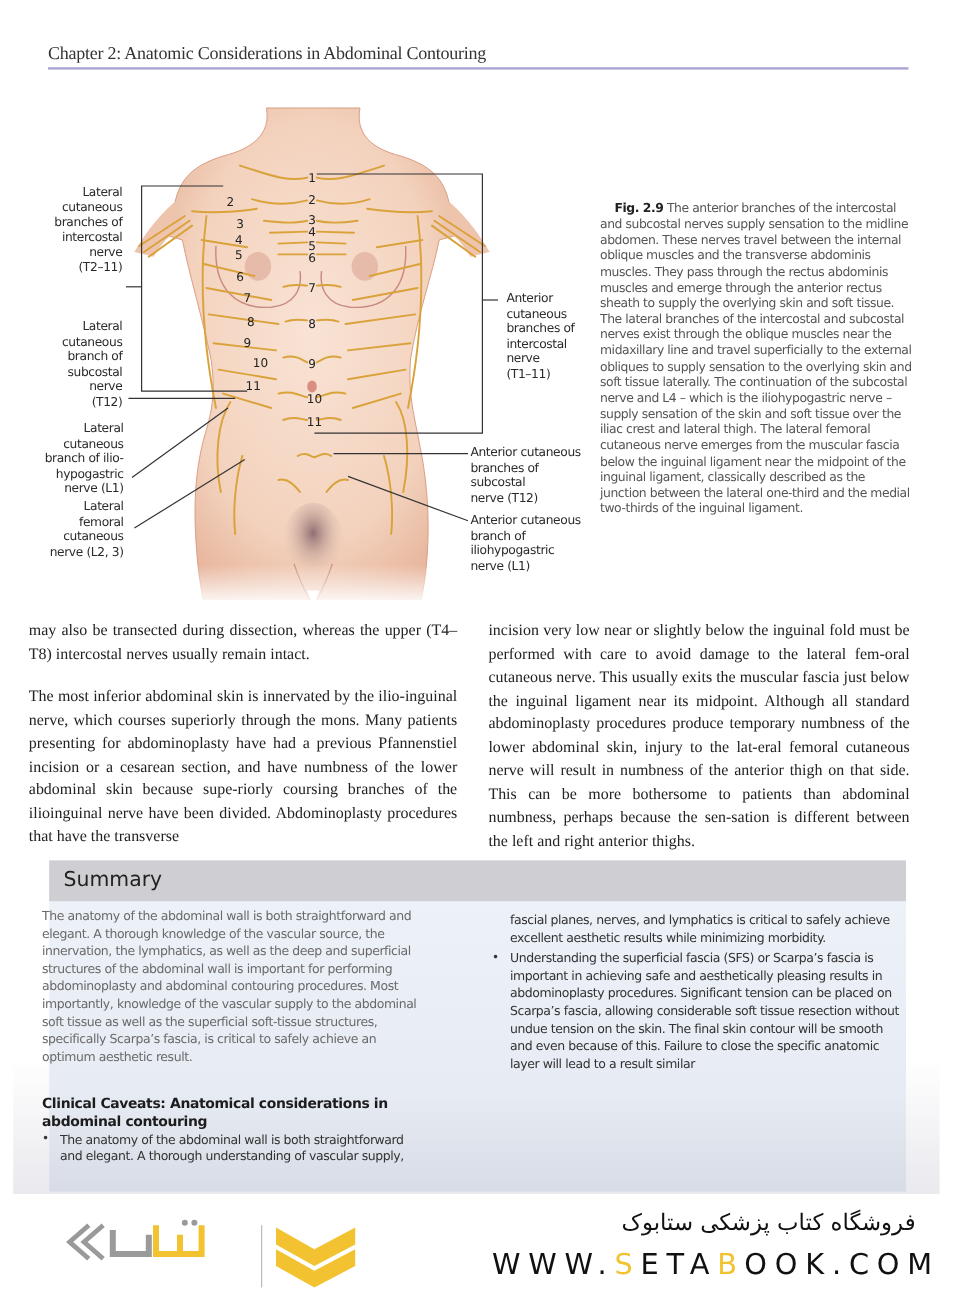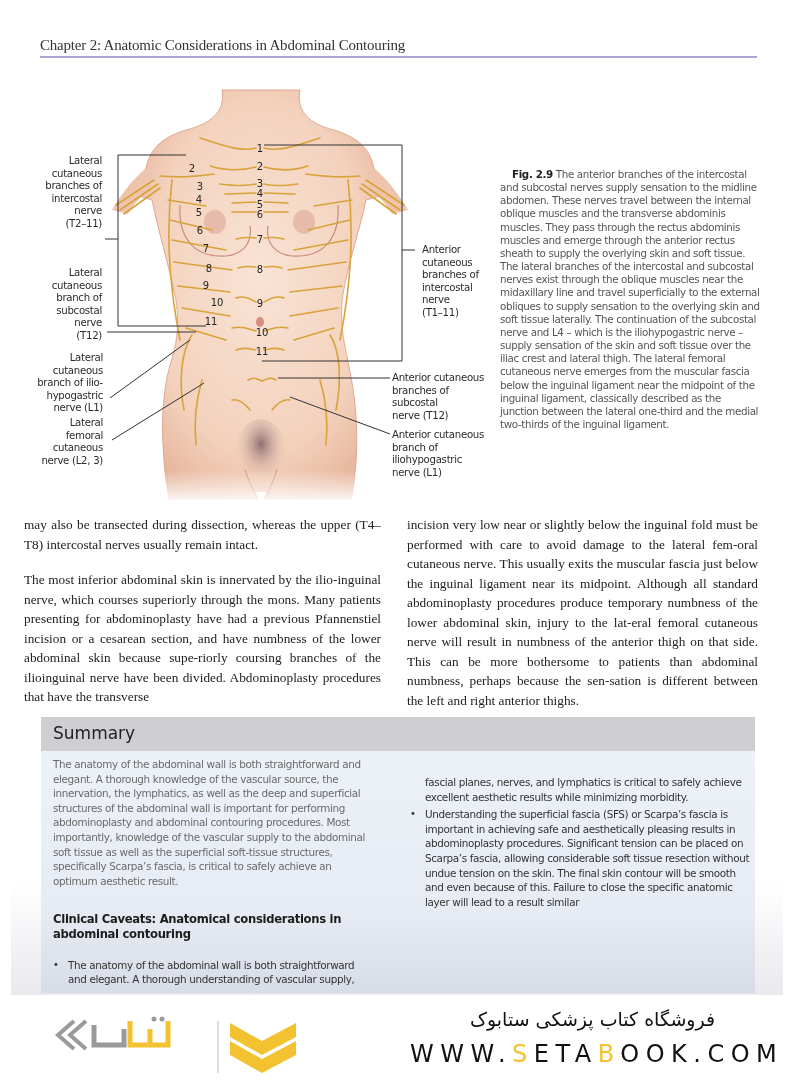--- a/index.html
+++ b/index.html
@@ -61,39 +61,39 @@
       background: #cfcfd3;
     }
     .summary-title {
       position: absolute; left: 53px; top: 723px;
       font-family: "DejaVu Sans", sans-serif; font-size: 17px; color: #222;
     }
     .sum-col {
       position: absolute; font-family: "DejaVu Sans", sans-serif; font-size: 10.4px;
       line-height: 14.6px; letter-spacing: -0.35px;
     }
-    .sum-left { left: 53px; top: 757px; width: 322px; }
+    .sum-left { left: 35px; top: 757px; width: 322px; }
     .sum-right { left: 410px; top: 759px; width: 345px; }
     .sum-intro { color: #6a6a6a; }
     .caveat-title {
       margin-top: 24px; font-weight: bold; color: #1c1c1c; font-size: 11.6px; line-height: 14.6px;
       letter-spacing: -0.3px;
     }
-    .bullets { list-style: none; color: #333; margin-top: 16px; }
+    .bullets { list-style: none; color: #333; margin-top: 1px; }
     .bullets li { position: relative; padding-left: 15px; }
     .bullets li::before { content: "•"; position: absolute; left: 0; top: 0; font-size: 10px; }
     .bullets li + li { margin-top: 3px; }
     .bullets li.cont { padding-left: 15px; }
     .bullets li.cont::before { content: ""; }
 
     
     .footer { position: absolute; left: 0; top: 1000px; width: 794px; height: 80px; background: #fff; }
     .logo { position: absolute; left: 50px; top: 1015px; width: 260px; height: 65px; }
     .store-fa {
-      position: absolute; left: 470px; top: 1008px; width: 293px; text-align: left;
+      position: absolute; left: 470px; top: 1008px; width: 293px; text-align: right;
       font-family: "DejaVu Sans", sans-serif; font-size: 19px; color: #111; direction: rtl;
     }
     .store-url {
       position: absolute; left: 410px; top: 1040px; width: 360px; text-align: right;
       font-family: "DejaVu Sans", sans-serif; font-size: 24px; letter-spacing: 6.5px; color: #111;
     }
     .store-url .hl { color: #f2c230; }
     .logo-fa {
       position: absolute; left: 55px; top: 1058px; width: 170px; text-align: right;
       font-family: "DejaVu Sans", sans-serif; font-size: 12px; color: #0c4a6e; direction: rtl; margin-top: 26px;

